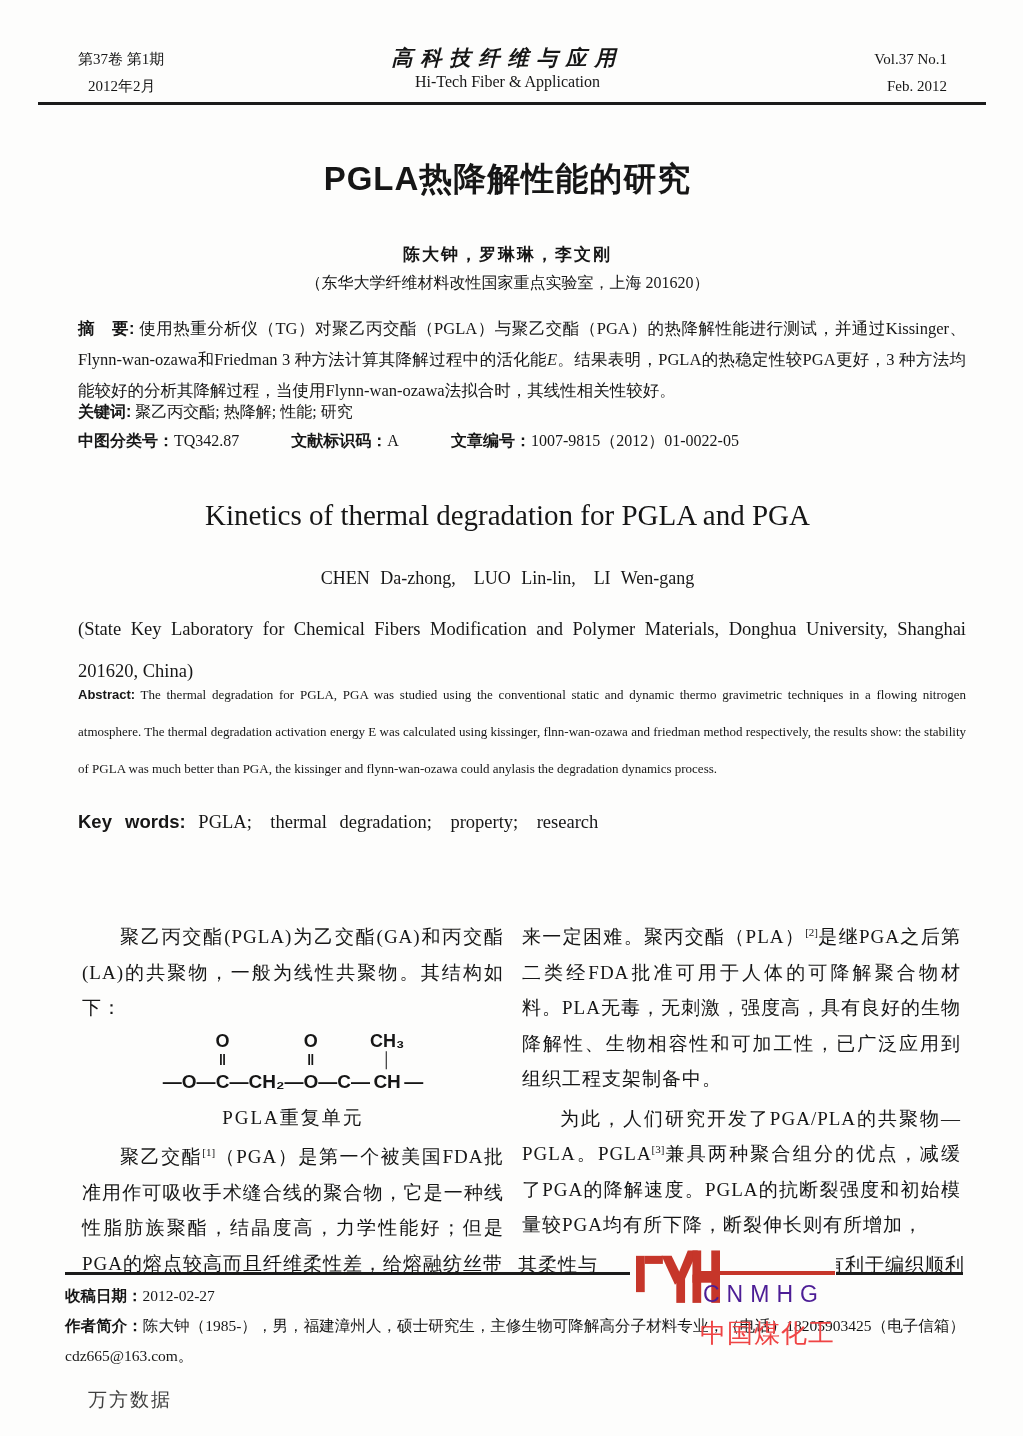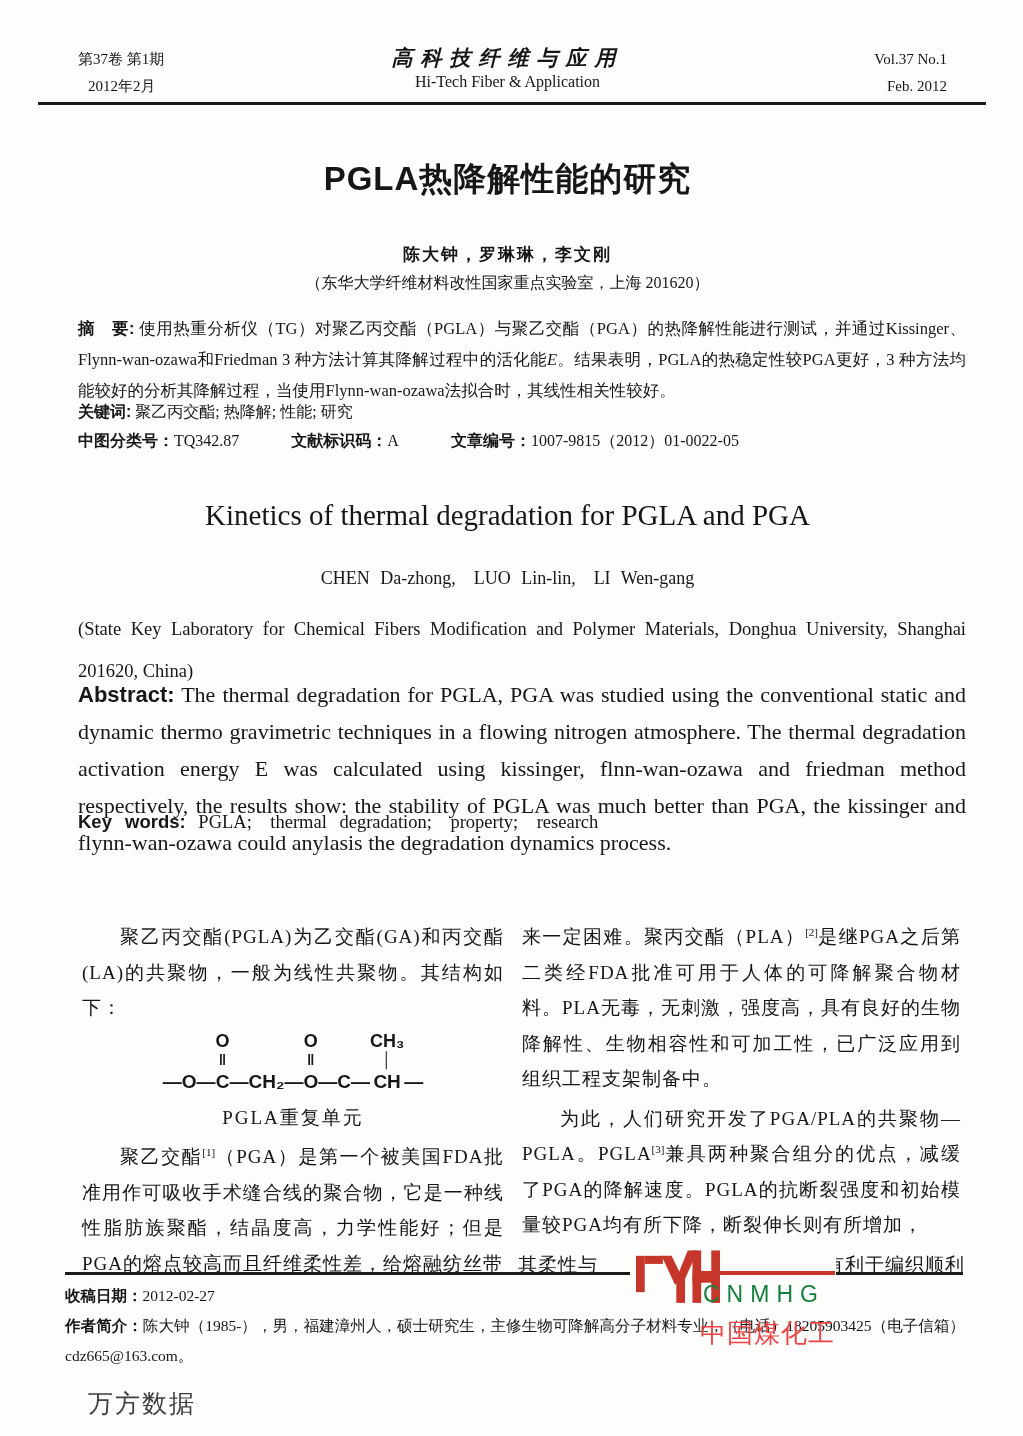--- a/index.html
+++ b/index.html
@@ -35,21 +35,21 @@
   .abs-cn{top:313px;font-size:16.5px;line-height:31px;text-align:justify;}
   .lbl{font-family:"Liberation Sans","DejaVu Sans",sans-serif;font-weight:bold;}
   .kw-cn{top:402px;font-size:16px;}
   .class-line{top:431px;font-size:16px;}
   .class-line .gap{display:inline-block;width:52px;}
 
   
   .en-title{top:499px;font-size:29px;}
   .en-authors{top:566px;font-size:18px;word-spacing:6px;}
   .en-affil{top:608px;font-size:18.5px;line-height:42px;text-align:justify;}
-  .en-abstract{top:676px;font-size:22px;line-height:37px;text-align:justify;}
+  .en-abstract{top:676px;font-size:13px;line-height:37px;text-align:justify;}
   .en-kw{top:809px;font-size:18.5px;word-spacing:8px;}
 
   
   .col{top:915px;font-size:19px;line-height:35.5px;text-align:justify;letter-spacing:1px;}
   .col p{margin:4px;text-indent:2em;}
   .col p.noindent{text-indent:0;}
   .col-left{left:78px;width:430px;}
   .col-right{left:518px;width:447px;}
   sup.ref{font-size:11px;line-height:0;letter-spacing:0;}
 
@@ -71,23 +71,23 @@
   .sep-l{top:1272px;left:65px;width:573px;height:3px;background:#1b1b1b;}
   .sep-r{top:1272px;left:833px;width:130px;height:3px;background:#1b1b1b;}
   .footnote{left:65px;top:1281px;width:900px;font-size:15.5px;line-height:30px;text-align:justify;}
   .footnote .lbl{font-size:15.5px;}
 
   
   .wm-bg{left:630px;top:1234px;width:206px;height:82px;background:#fdfdfc;}
   .wm-logo{left:636px;top:1237px;width:84px;height:78px;}
   .wm-cn{left:700px;top:1316px;font-size:26px;color:#ef4444;letter-spacing:1px;}
   .wm-underline{left:697px;top:1271px;width:138px;height:4px;background:#c6362a;}
-  .wm-en{left:703px;top:1281px;font-size:23px;letter-spacing:7px;color:#15803d;}
-
-  .wanfang{left:88px;top:1387px;font-size:25px;color:#3f3f3f;letter-spacing:2px;}
+  .wm-en{left:703px;top:1281px;font-size:23px;letter-spacing:7px;color:#4c1d95;}
+
+  .wanfang{left:88px;top:1387px;font-size:19px;color:#3f3f3f;letter-spacing:2px;}
 </style>
 </head>
 <body>
 
 <div class="page">
 
   <div class="abs hdr-left hdr-small">
     <div>第37卷 第1期</div>
     <div class="l2">2012年2月</div>
   </div>

